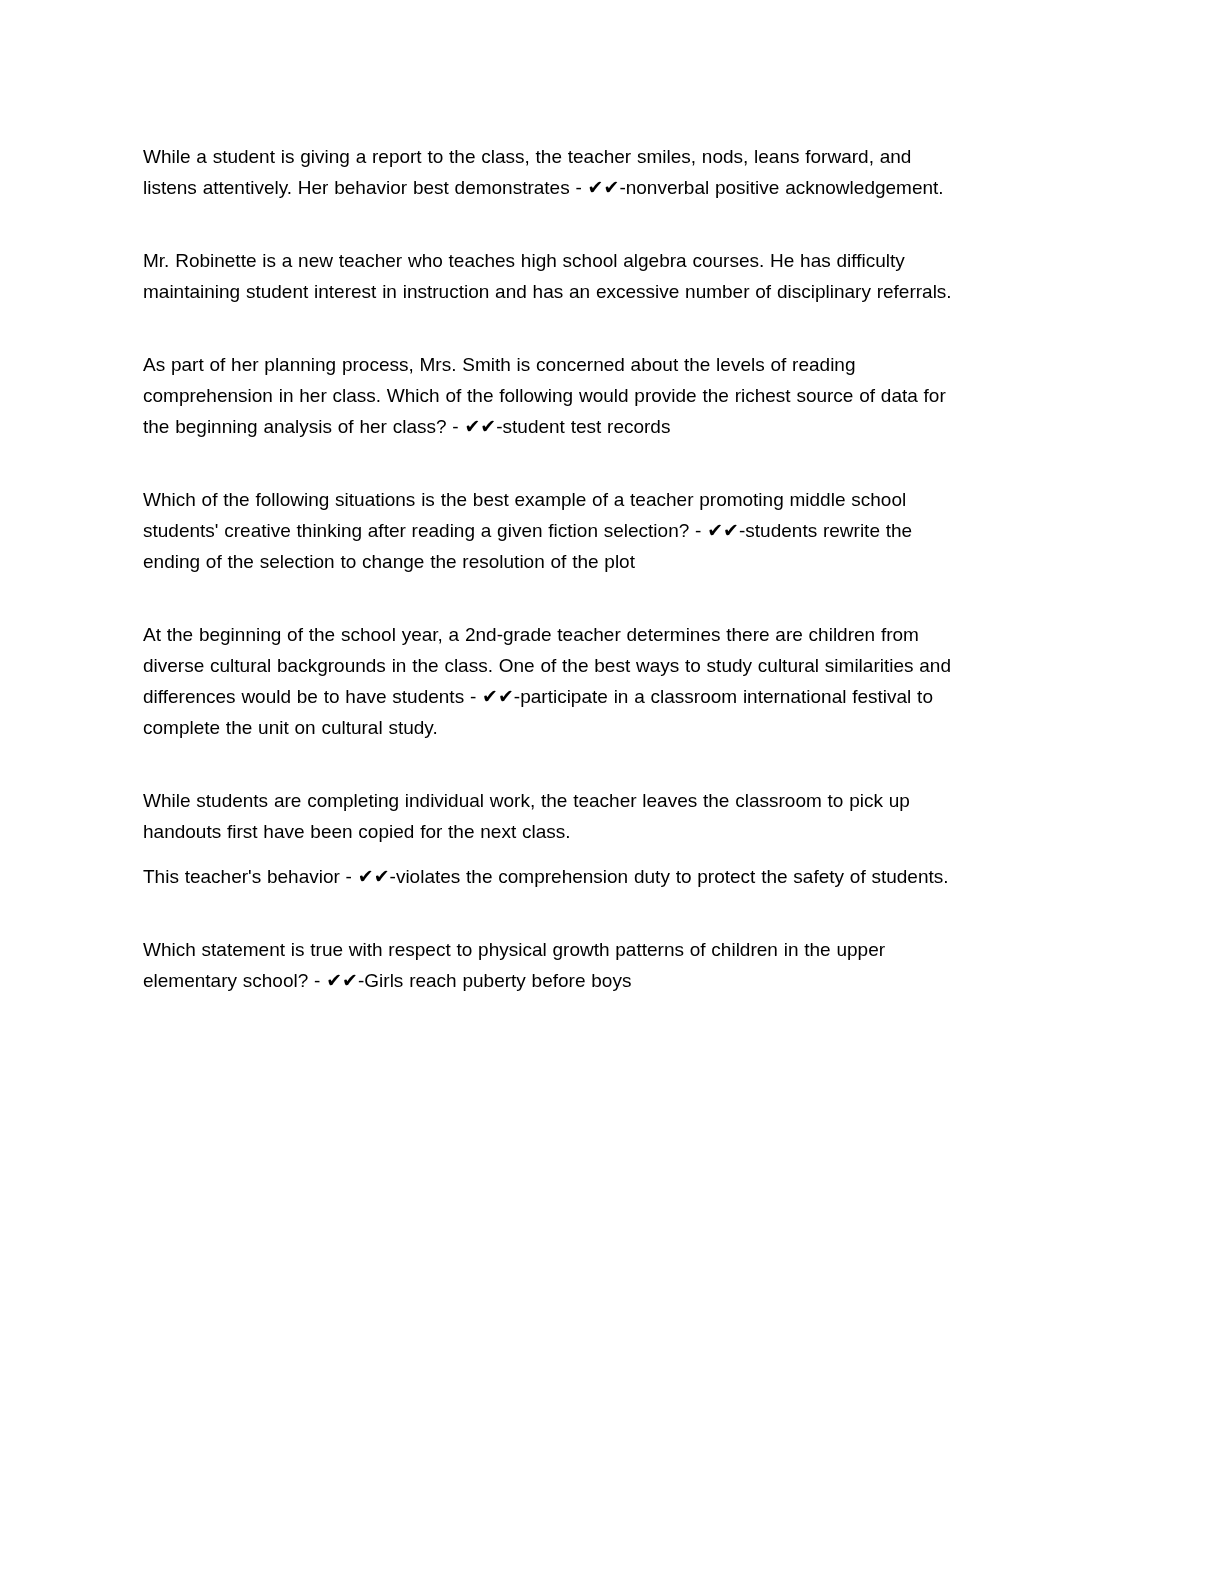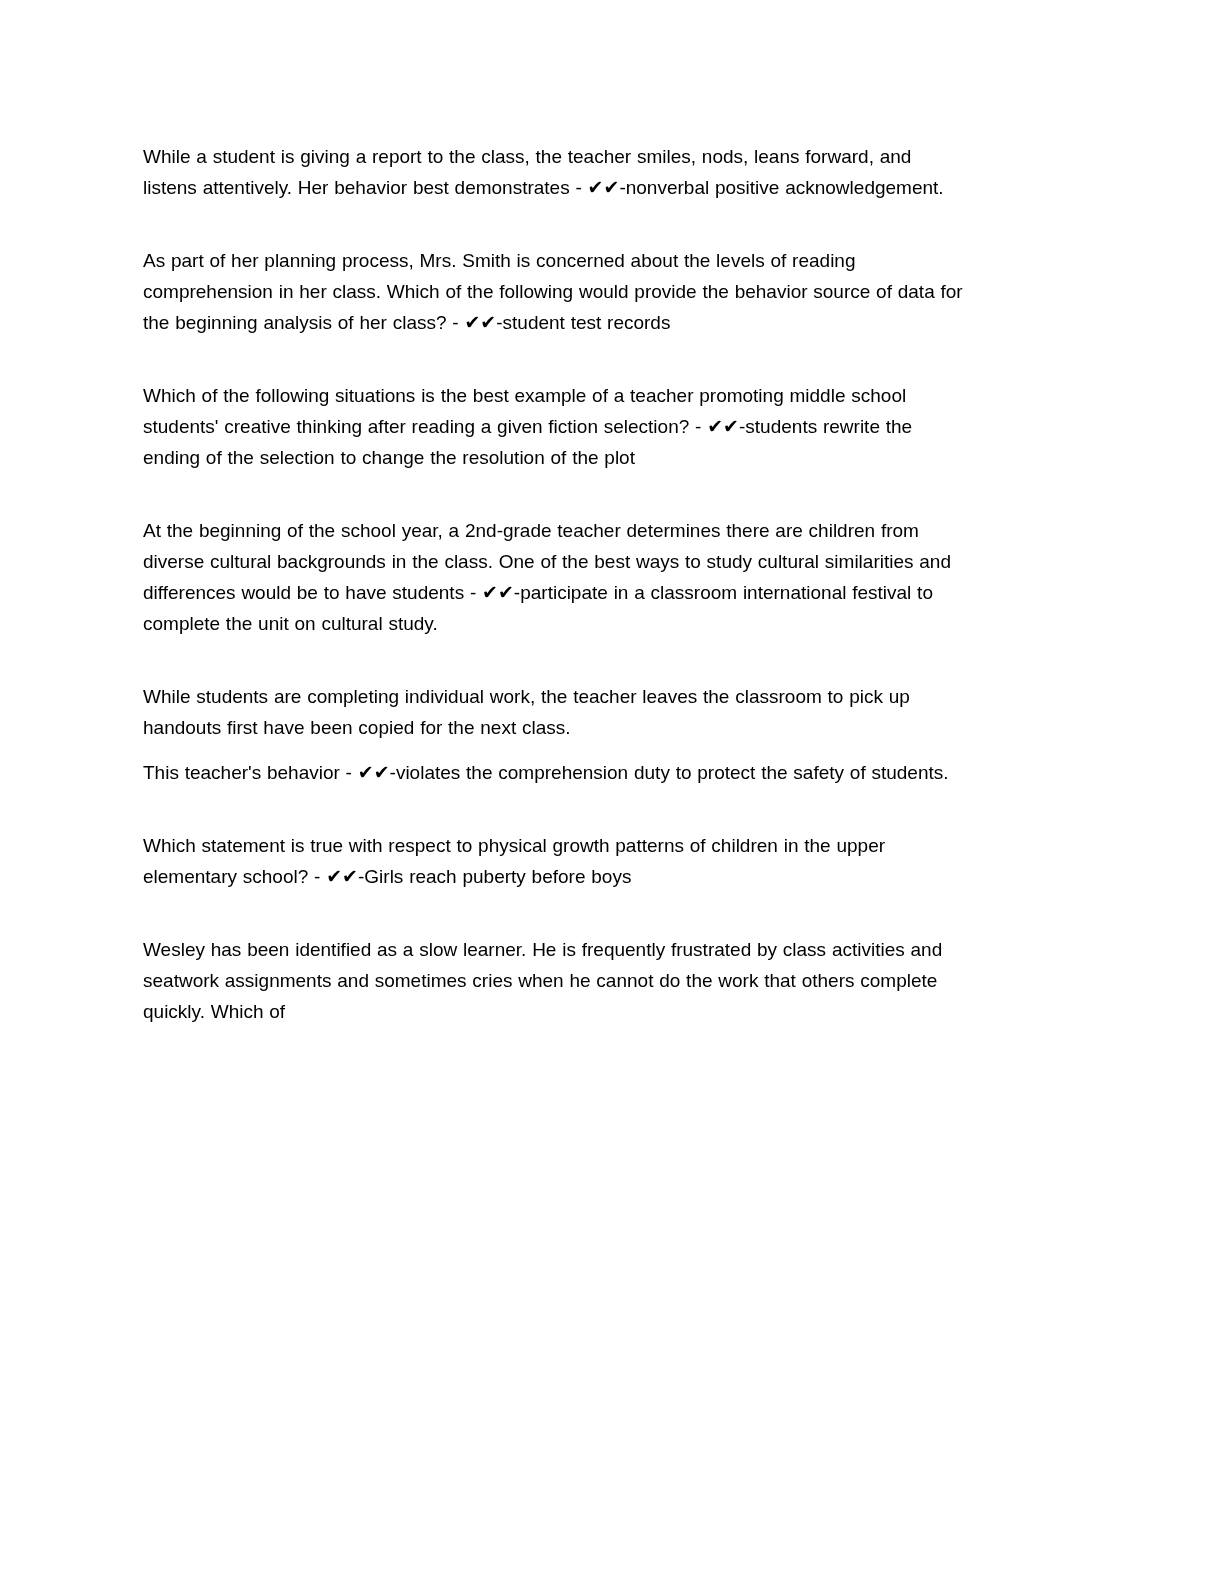--- a/index.html
+++ b/index.html
@@ -33,41 +33,39 @@
 </head>
 <body>
 
 <div class="page">
 
   <div class="qa-item">
     <p>While a student is giving a report to the class, the teacher smiles, nods, leans forward, and listens attentively. Her behavior best demonstrates - ✔✔-nonverbal positive acknowledgement.</p>
   </div>
 
   <div class="qa-item">
+    <p>Mr. Robinette is a new teacher who teaches high school algebra courses. He has difficulty maintaining student interest in instruction and has an excessive number of disciplinary referrals.</p>
   </div>
 
   <div class="qa-item">
-    <p>As part of her planning process, Mrs. Smith is concerned about the levels of reading comprehension in her class. Which of the following would provide the behavior source of data for the beginning analysis of her class? - ✔✔-student test records</p>
+    <p>As part of her planning process, Mrs. Smith is concerned about the levels of reading comprehension in her class. Which of the following would provide the richest source of data for the beginning analysis of her class? - ✔✔-student test records</p>
   </div>
 
   <div class="qa-item">
     <p>Which of the following situations is the best example of a teacher promoting middle school students' creative thinking after reading a given fiction selection? - ✔✔-students rewrite the ending of the selection to change the resolution of the plot</p>
   </div>
 
 
   <div class="qa-item">
     <p>At the beginning of the school year, a 2nd-grade teacher determines there are children from diverse cultural backgrounds in the class. One of the best ways to study cultural similarities and differences would be to have students - ✔✔-participate in a classroom international festival to complete the unit on cultural study.</p>
   </div>
 
   <div class="qa-item">
     <p>While students are completing individual work, the teacher leaves the classroom to pick up handouts first have been copied for the next class.</p>
     <p>This teacher's behavior - ✔✔-violates the comprehension duty to protect the safety of students.</p>
   </div>
 
   <div class="qa-item">
     <p>Which statement is true with respect to physical growth patterns of children in the upper elementary school? - ✔✔-Girls reach puberty before boys</p>
   </div>
 
-  <div class="qa-item">
-    <p>Wesley has been identified as a slow learner. He is frequently frustrated by class activities and seatwork assignments and sometimes cries when he cannot do the work that others complete quickly. Which of</p>
-  </div>
 
 </div>
 
 </body></html>

